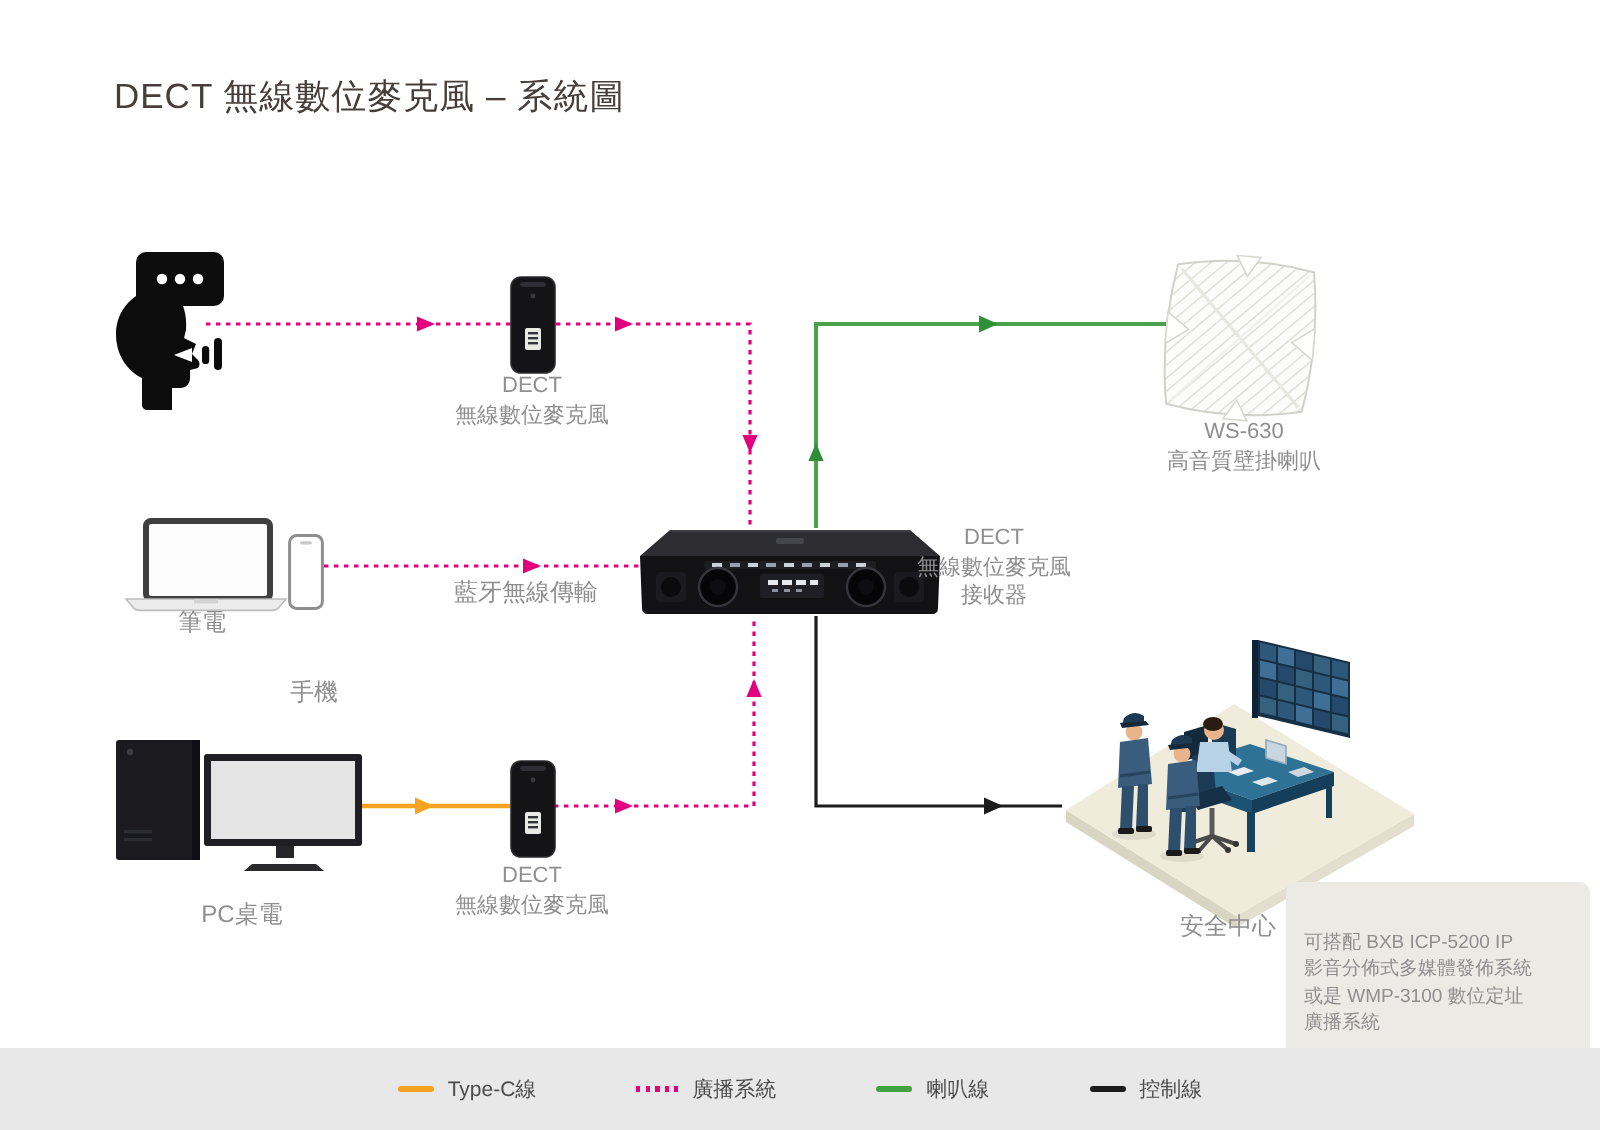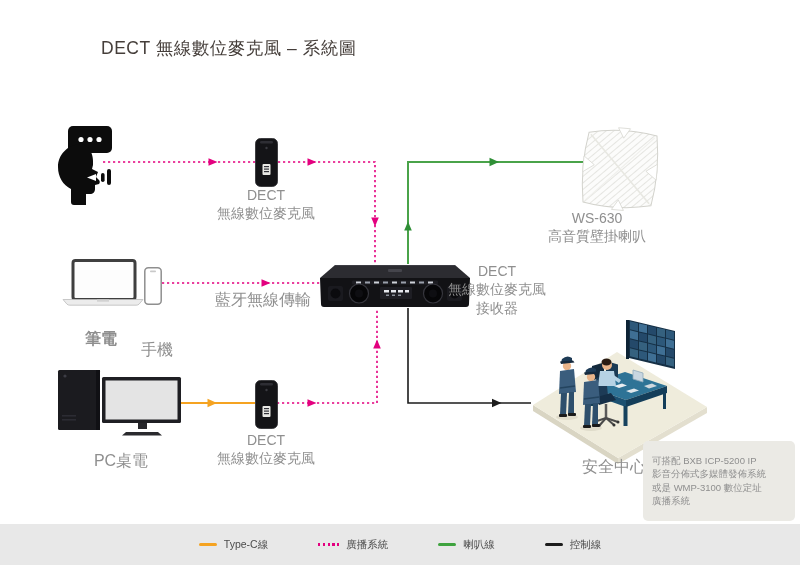--- a/index.html
+++ b/index.html
@@ -1,24 +1,24 @@
 <!DOCTYPE html>
 <html><head>
 <meta charset="utf-8">
 <style>
   html,body{margin:0;padding:0;background:#ffffff;}
   body{font-family:"Liberation Sans","DejaVu Sans",sans-serif;}
   #canvas{position:relative;width:800px;height:565px;background:#ffffff;overflow:hidden;}
   .abs{position:absolute;}
   .layer{position:absolute;left:0;top:0;}
-  #title{left:57px;top:36px;font-size:17.5px;color:#453e3a;letter-spacing:.5px;white-space:nowrap;margin-left:44px;}
-  .dev-label{color:#8f8f8f;font-size:14px;line-height:1.32;text-align:center;white-space:pre-line;}
-  .dev-label.big{font-size:16px;}
+  #title{left:57px;top:36px;font-size:17.5px;color:#453e3a;letter-spacing:.5px;white-space:nowrap;}
+  .dev-label{color:#8f8f8f;font-size:11px;line-height:1.32;text-align:center;white-space:pre-line;}
+  .dev-label.big{font-size:12px;}
   #note-box{left:643px;top:441px;width:152px;background:#ebeae5;border-radius:5px;
-            padding:13px 9px;box-sizing:border-box;font-size:9.5px;line-height:1.42;
+            padding:24px 9px;box-sizing:border-box;font-size:9.5px;line-height:1.42;
             color:#8f8f8f;white-space:pre-line;text-align:left;}
   #legend-bar{left:0;top:524px;width:800px;height:41px;background:#e8e8e8;
               display:flex;align-items:center;justify-content:center;gap:50px;}
   .legend-item{display:flex;align-items:center;gap:7px;font-size:10.5px;color:#4c4c4c;}
   .sw{display:inline-block;width:18px;height:3px;border-radius:1.5px;}
   .sw-typec{background:#F5A321;}
   .sw-wireless{width:21px;background:repeating-linear-gradient(90deg,#E3007F 0 2.2px,transparent 2.2px 4.8px);border-radius:0;}
   .sw-speaker{background:#3FA33F;}
   .sw-control{background:#1C1C1C;}
 </style>
@@ -80,21 +80,21 @@
     <rect x="9" y="33" width="5" height="1.2" fill="#33333a"></rect>
   </svg>
   <div class="abs dev-label" style="left:216px;top:186px;width:100px;">DECT
 無線數位麥克風</div>
 
   <svg class="abs" style="left:62px;top:259px;" width="82" height="47" viewBox="0 0 82 47">
     <rect x="11" y="1.5" width="62" height="39" rx="2.5" fill="#fdfdfd" stroke="#3f3f3f" stroke-width="3"></rect>
     <path d="M1,40.5 L81,40.5 L77,45.2 Q76,46.2 74,46.2 L8,46.2 Q6,46.2 5,45.2 Z" fill="#ececec" stroke="#bdbdbd" stroke-width="0.8"></path>
     <rect x="35" y="40.5" width="12" height="2.2" fill="#d2d2d2"></rect>
   </svg>
-  <div class="abs dev-label big" style="left:81px;top:328px;width:40px;font-weight:bold;">筆電</div>
+  <div class="abs dev-label big" style="left:81px;top:304px;width:40px;">筆電</div>
 
   <svg class="abs" style="left:144px;top:267px;" width="18" height="38" viewBox="0 0 18 38">
     <rect x="0.8" y="0.8" width="16.4" height="36.4" rx="3.5" fill="#ffffff" stroke="#8f8f8f" stroke-width="1.5"></rect>
     <rect x="6" y="3.6" width="6" height="1.6" rx="0.8" fill="#c9c9c9"></rect>
   </svg>
   <div class="abs dev-label big" style="left:137px;top:310px;width:40px;margin-top:29px;">手機</div>
 
   <svg class="abs" style="left:56px;top:366px;" width="130" height="70" viewBox="0 0 130 70">
     <rect x="2" y="4" width="42" height="60" rx="1.5" fill="#1b1b1f"></rect>
     <rect x="40" y="4" width="4" height="60" fill="#101014"></rect>
@@ -168,21 +168,21 @@
     <g transform="rotate(5 42 48)">
       <path d="M8,14 Q42,6 76,12 Q82,48 76,82 Q42,90 8,84 Q2,48 8,14 Z" fill="url(#hatch)" stroke="#d2d2cc" stroke-width="1"></path>
       <line x1="10" y1="16" x2="74" y2="80" stroke="#e8e8e2" stroke-width="1.6"></line>
       <line x1="74" y1="14" x2="10" y2="82" stroke="#f0f0ec" stroke-width="1.2"></line>
       <polygon points="37,7 49,7 43,17" fill="#ffffff" stroke="#d8d8d2" stroke-width="0.8"></polygon>
       <polygon points="79,40 79,56 68,48" fill="#ffffff" stroke="#d8d8d2" stroke-width="0.8"></polygon>
       <polygon points="5,38 5,54 16,46" fill="#ffffff" stroke="#d8d8d2" stroke-width="0.8"></polygon>
       <polygon points="37,89 49,89 43,79" fill="#ffffff" stroke="#d8d8d2" stroke-width="0.8"></polygon>
     </g>
   </svg>
-  <div class="abs dev-label" style="left:547px;top:209px;width:100px;">WS-630
+  <div class="abs dev-label" style="left:572px;top:209px;width:100px;">WS-630
 高音質壁掛喇叭</div>
 
   <svg class="abs" style="left:526px;top:308px;" width="188" height="158" viewBox="0 0 188 158">
 
     <polygon points="7,97 92,150 92,156 7,103" fill="#d9d5c3"></polygon>
     <polygon points="181,99 92,150 92,156 181,105" fill="#e3dfcf"></polygon>
     <polygon points="7,97 91,44 181,99 92,150" fill="#efecdc"></polygon>
 
     <polygon points="100,12 103,12 103,51 100,51" fill="#0d2335"></polygon>
     <g transform="translate(103,12) skewY(13.45)">

